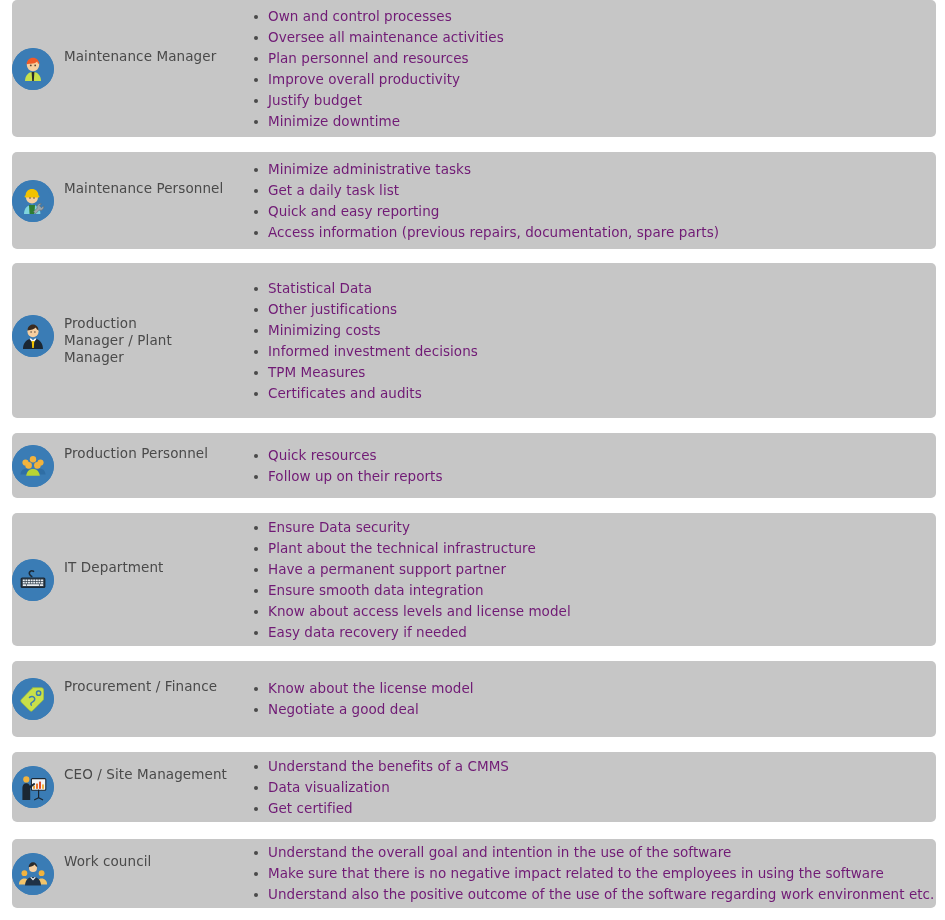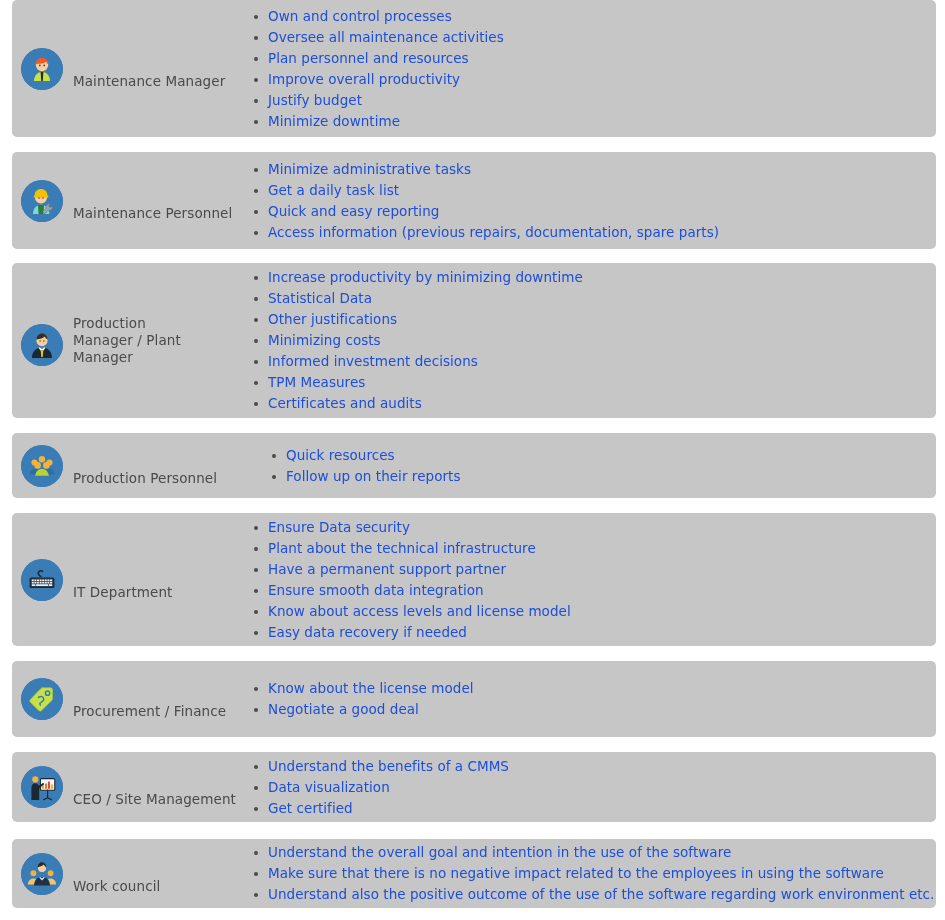--- a/index.html
+++ b/index.html
@@ -22,22 +22,21 @@
     width: 924px;
     background: #c6c6c6;
     border-radius: 5px;
     display: flex;
     align-items: center;
   }
   .role-ident {
     width: 240px;
     flex: 0 0 240px;
     display: flex;
-    align-items: flex-end;
-    padding-left: 9px;
+    align-items: flex-start;
   }
   .role-icon {
     width: 42px;
     height: 42px;
     flex: 0 0 42px;
     border-radius: 50%;
     background: #3a7cb5;
     position: relative;
     overflow: hidden;
   }
@@ -51,21 +50,21 @@
   }
   .role-goals {
     flex: 1 1 auto;
     padding-right: 8px;
   }
   .goal-item {
     position: relative;
     padding-left: 16px;
     font-size: 13.5px;
     line-height: 21px;
-    color: #1d4ed8;
+    color: #701a75;
     white-space: nowrap;
     letter-spacing: 0.05px;
   }
   .goal-item::before {
     content: "";
     position: absolute;
     left: 2px;
     top: 9px;
     width: 4px;
     height: 4px;
@@ -136,30 +135,29 @@
             <path d="M19.7 25.9h2.6l-.5 7.2h-1.6z" fill="#f2c200"></path>
             <circle cx="21" cy="16.6" r="5.6" fill="#f6cfa0"></circle>
             <path d="M15.5 15.4c0-3.6 2.5-6 5.5-6s5.5 2.4 5.5 6c-1.6-.6-2.2-1.8-2.6-2.9-1.6 1.7-4.6 2.4-8.4 2.9z" fill="#3a2b20"></path>
             <circle cx="19.1" cy="17" r=".8" fill="#5b4636"></circle>
             <circle cx="22.9" cy="17" r=".8" fill="#5b4636"></circle>
           </svg>
         </span>
         <span class="role-label" style="width: 110px; white-space: normal;">Production Manager / Plant Manager</span>
       </div>
       <div class="role-goals">
-        <div class="goal-item">Increase productivity by minimizing downtime</div>
         <div class="goal-item">Statistical Data</div>
         <div class="goal-item">Other justifications</div>
         <div class="goal-item">Minimizing costs</div>
         <div class="goal-item">Informed investment decisions</div>
         <div class="goal-item">TPM Measures</div>
         <div class="goal-item">Certificates and audits</div>
       </div>
     </div>
-    <div class="role-row" style="top: 433px; height: 65px; gap: 18px;">
+    <div class="role-row" style="top: 433px; height: 65px;">
       <div class="role-ident">
         <span class="role-icon">
           <svg xmlns="http://www.w3.org/2000/svg" viewBox="0 0 42 42">
             <circle cx="21" cy="21" r="21" fill="#3a7cb5"></circle>
             <circle cx="13.5" cy="17.5" r="3.1" fill="#f2b33d"></circle>
             <circle cx="28.5" cy="17.5" r="3.1" fill="#f2b33d"></circle>
             <circle cx="21" cy="14.2" r="3.2" fill="#f2b33d"></circle>
             <circle cx="16.6" cy="20.4" r="3.3" fill="#f2b33d"></circle>
             <circle cx="25.4" cy="20.4" r="3.3" fill="#f2b33d"></circle>
             <path d="M8.4 29.4c.4-3.6 2.6-5.7 5.4-5.7s5 2.1 5.4 5.7z" fill="#2f6ea5"></path>

